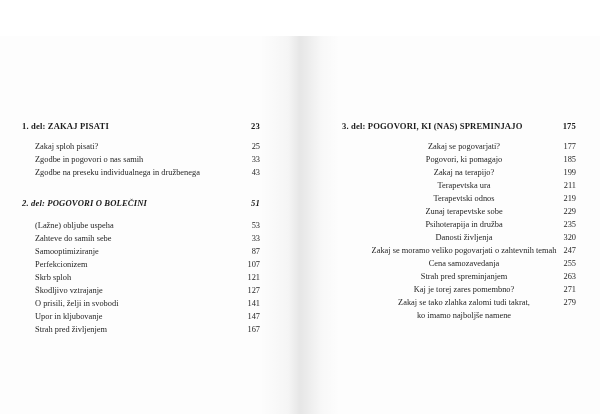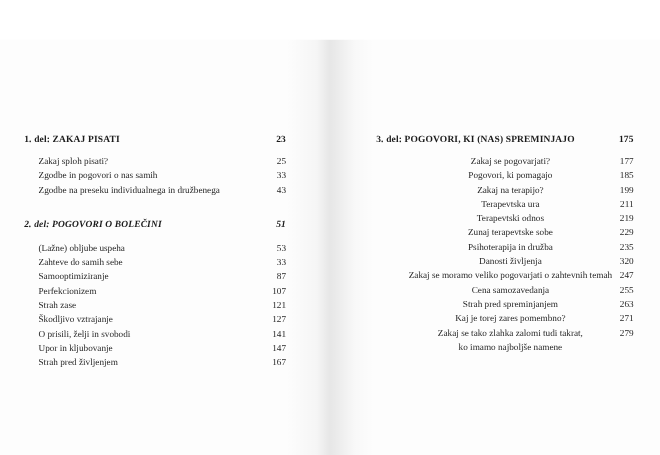--- a/index.html
+++ b/index.html
@@ -80,21 +80,21 @@
       </div>
       <div class="row toc-entry">
         <span class="lbl">Samooptimiziranje</span>
         <span class="num">87</span>
       </div>
       <div class="row toc-entry">
         <span class="lbl">Perfekcionizem</span>
         <span class="num">107</span>
       </div>
       <div class="row toc-entry">
-        <span class="lbl">Strah zase</span>
+        <span class="lbl">Skrb sploh</span>
         <span class="num">121</span>
       </div>
       <div class="row toc-entry">
         <span class="lbl">Škodljivo vztrajanje</span>
         <span class="num">127</span>
       </div>
       <div class="row toc-entry">
         <span class="lbl">O prisili, želji in svobodi</span>
         <span class="num">141</span>
       </div>

